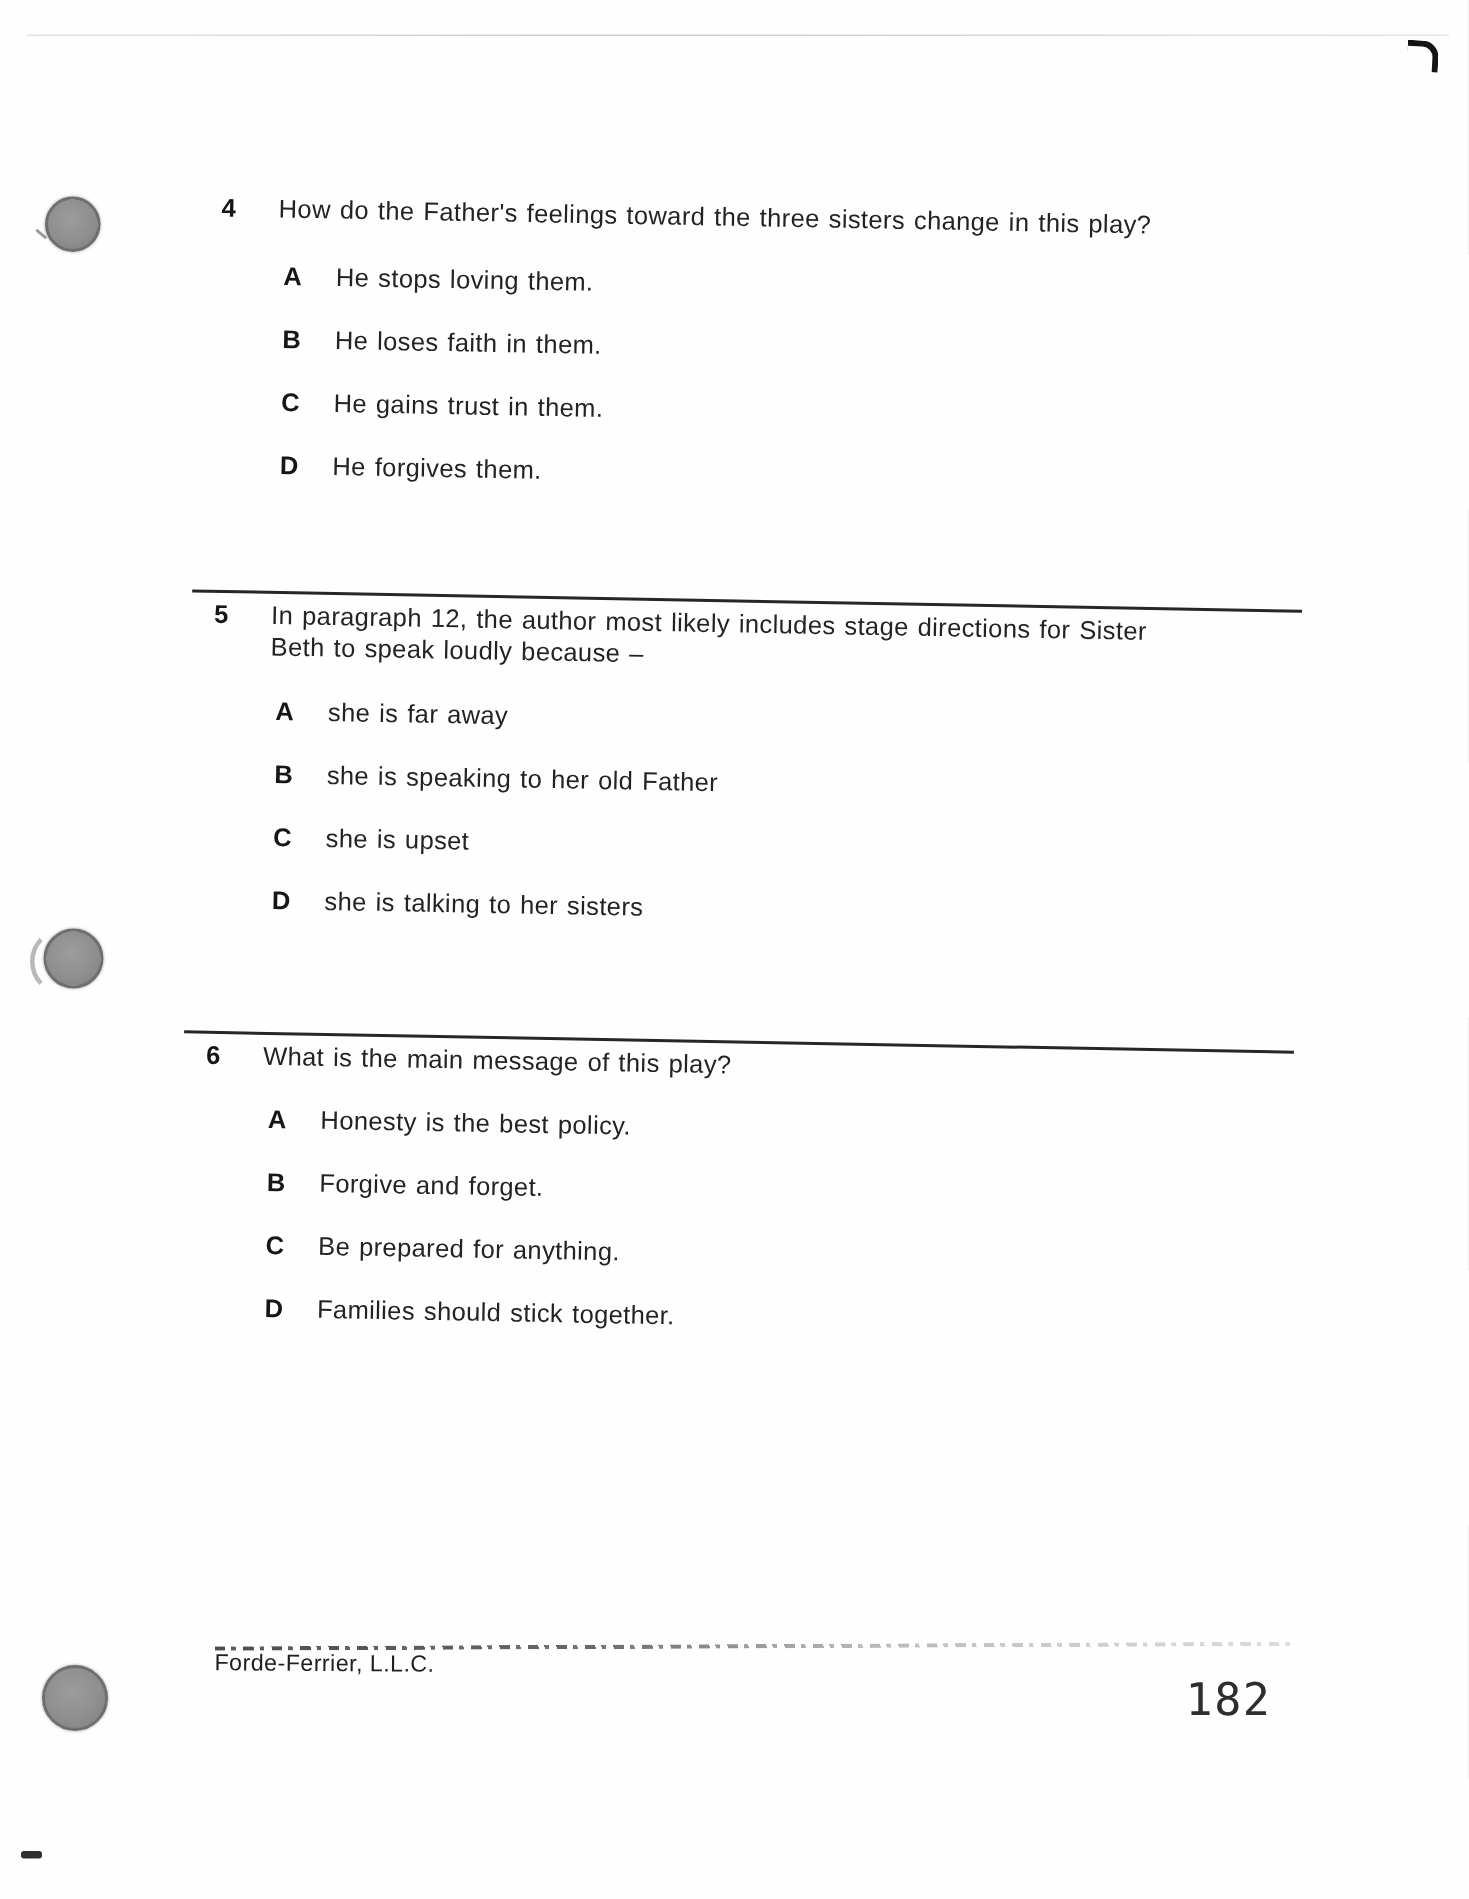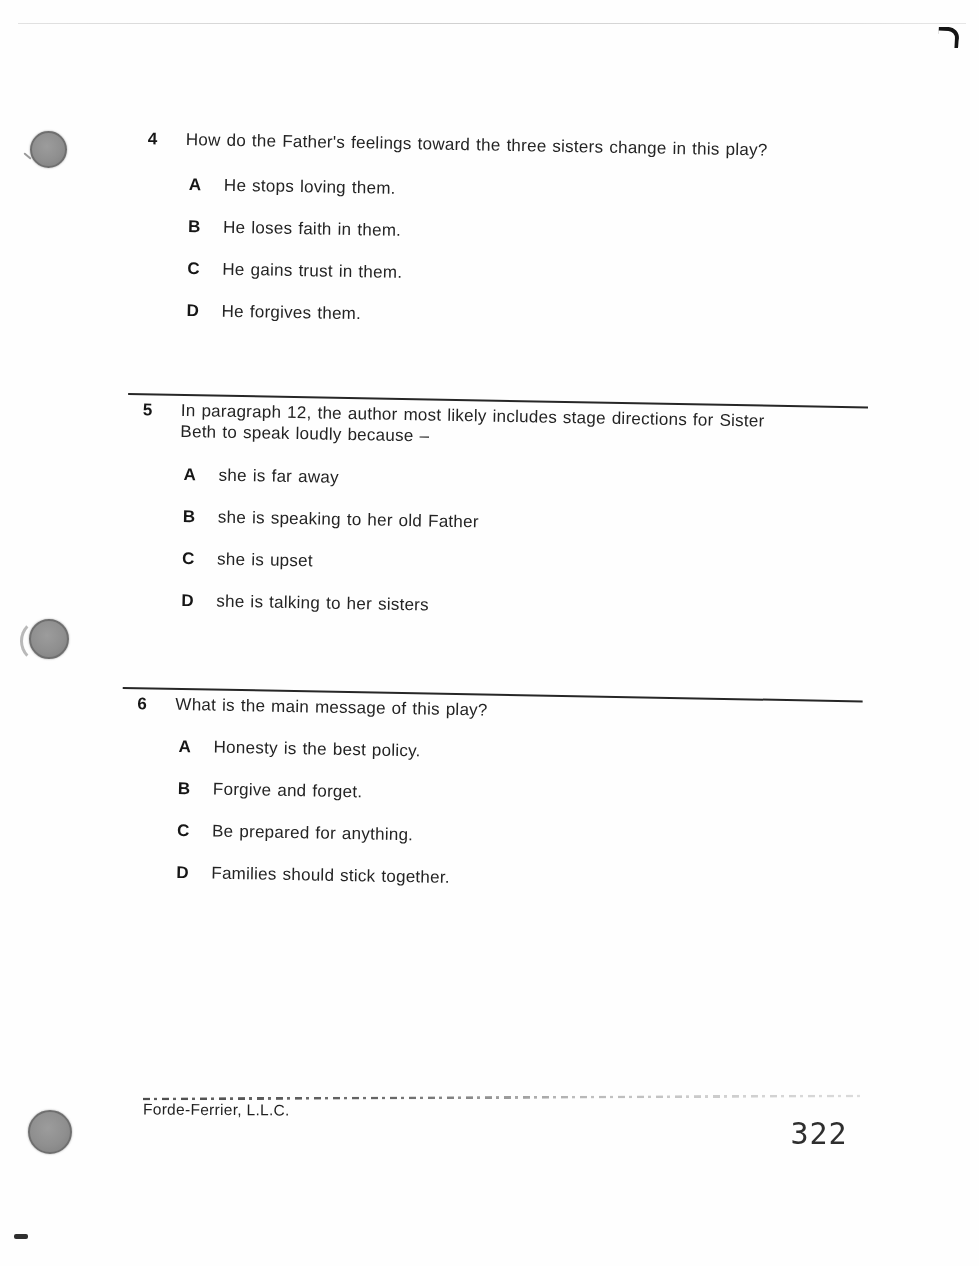--- a/index.html
+++ b/index.html
@@ -181,16 +181,16 @@
       <div class="option o4">
         <span class="opt-letter">D</span>
         <span class="opt-text">Families should stick together.</span>
       </div>
     </div>
 
   </div>
 
   <div class="footer-rule"></div>
   <div class="footer-publisher">Forde-Ferrier, L.L.C.</div>
-  <div class="page-number">322</div>
+  <div class="page-number">182</div>
   <div class="bottom-mark"></div>
 
 </div>
 
 </body></html>

